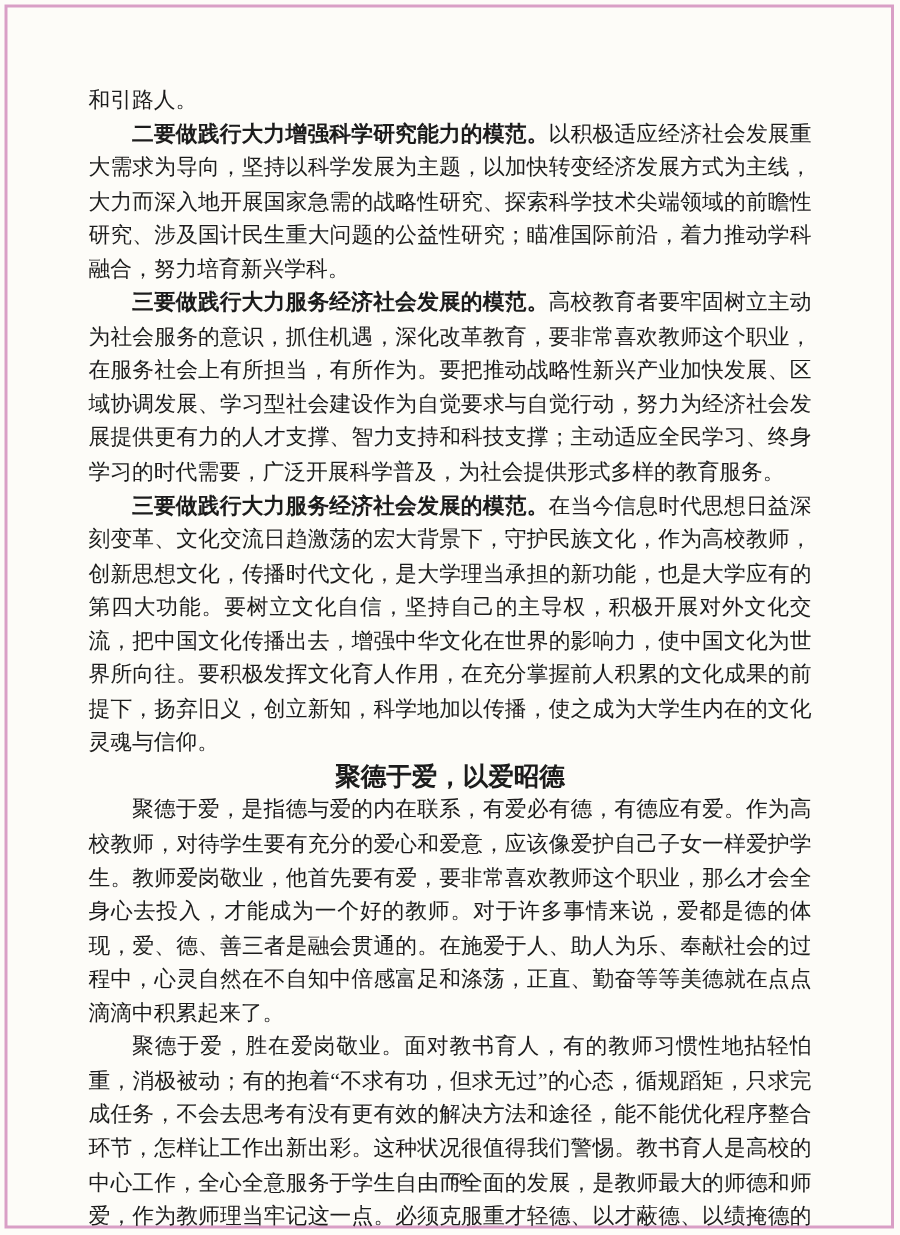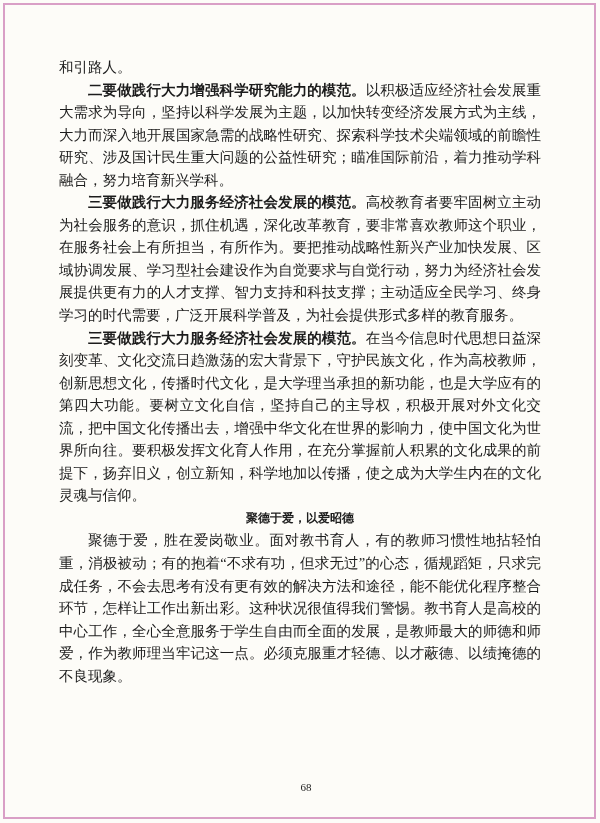--- a/index.html
+++ b/index.html
@@ -40,21 +40,21 @@
   .para.no-indent {
     text-indent: 0;
   }
   .lead {
     font-weight: bold;
   }
   .section-heading {
     margin: 0;
     text-indent: 0;
     text-align: center;
-    font-size: 12px;
+    font-size: 17px;
     font-weight: bold;
     line-height: 22.55px;
   }
   .page-number {
     position: absolute;
     left: 0;
     right: 0;
     top: 781px;
     text-align: center;
     font-size: 11px;
@@ -73,18 +73,19 @@
   <p class="para no-indent"><span>和引路人。</span></p>
 
   <p class="para"><span class="lead">二要做践行大力增强科学研究能力的模范。</span><span>以积极适应经济社会发展重大需求为导向，坚持以科学发展为主题，以加快转变经济发展方式为主线，大力而深入地开展国家急需的战略性研究、探索科学技术尖端领域的前瞻性研究、涉及国计民生重大问题的公益性研究；瞄准国际前沿，着力推动学科融合，努力培育新兴学科。</span></p>
 
   <p class="para"><span class="lead">三要做践行大力服务经济社会发展的模范。</span><span>高校教育者要牢固树立主动为社会服务的意识，抓住机遇，深化改革教育，要非常喜欢教师这个职业，在服务社会上有所担当，有所作为。要把推动战略性新兴产业加快发展、区域协调发展、学习型社会建设作为自觉要求与自觉行动，努力为经济社会发展提供更有力的人才支撑、智力支持和科技支撑；主动适应全民学习、终身学习的时代需要，广泛开展科学普及，为社会提供形式多样的教育服务。</span></p>
 
   <p class="para"><span class="lead">三要做践行大力服务经济社会发展的模范。</span><span>在当今信息时代思想日益深刻变革、文化交流日趋激荡的宏大背景下，守护民族文化，作为高校教师，创新思想文化，传播时代文化，是大学理当承担的新功能，也是大学应有的第四大功能。要树立文化自信，坚持自己的主导权，积极开展对外文化交流，把中国文化传播出去，增强中华文化在世界的影响力，使中国文化为世界所向往。要积极发挥文化育人作用，在充分掌握前人积累的文化成果的前提下，扬弃旧义，创立新知，科学地加以传播，使之成为大学生内在的文化灵魂与信仰。</span></p>
 
   <h3 class="section-heading">聚德于爱，以爱昭德</h3>
 
+  <p class="para"><span>聚德于爱，是指德与爱的内在联系，有爱必有德，有德应有爱。作为高校教师，对待学生要有充分的爱心和爱意，应该像爱护自己子女一样爱护学生。教师爱岗敬业，他首先要有爱，要非常喜欢教师这个职业，那么才会全身心去投入，才能成为一个好的教师。对于许多事情来说，爱都是德的体现，爱、德、善三者是融会贯通的。在施爱于人、助人为乐、奉献社会的过程中，心灵自然在不自知中倍感富足和涤荡，正直、勤奋等等美德就在点点滴滴中积累起来了。</span></p>
 
   <p class="para"><span>聚德于爱，胜在爱岗敬业。面对教书育人，有的教师习惯性地拈轻怕重，消极被动；有的抱着“不求有功，但求无过”的心态，循规蹈矩，只求完成任务，不会去思考有没有更有效的解决方法和途径，能不能优化程序整合环节，怎样让工作出新出彩。这种状况很值得我们警惕。教书育人是高校的中心工作，全心全意服务于学生自由而全面的发展，是教师最大的师德和师爱，作为教师理当牢记这一点。必须克服重才轻德、以才蔽德、以绩掩德的不良现象。</span></p>
 
 </div>
 
 <div class="page-number">68</div>
 
 </body></html>

